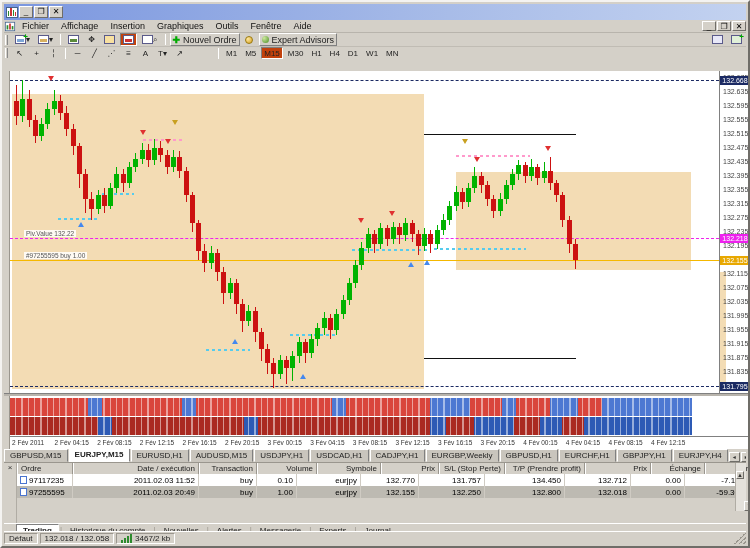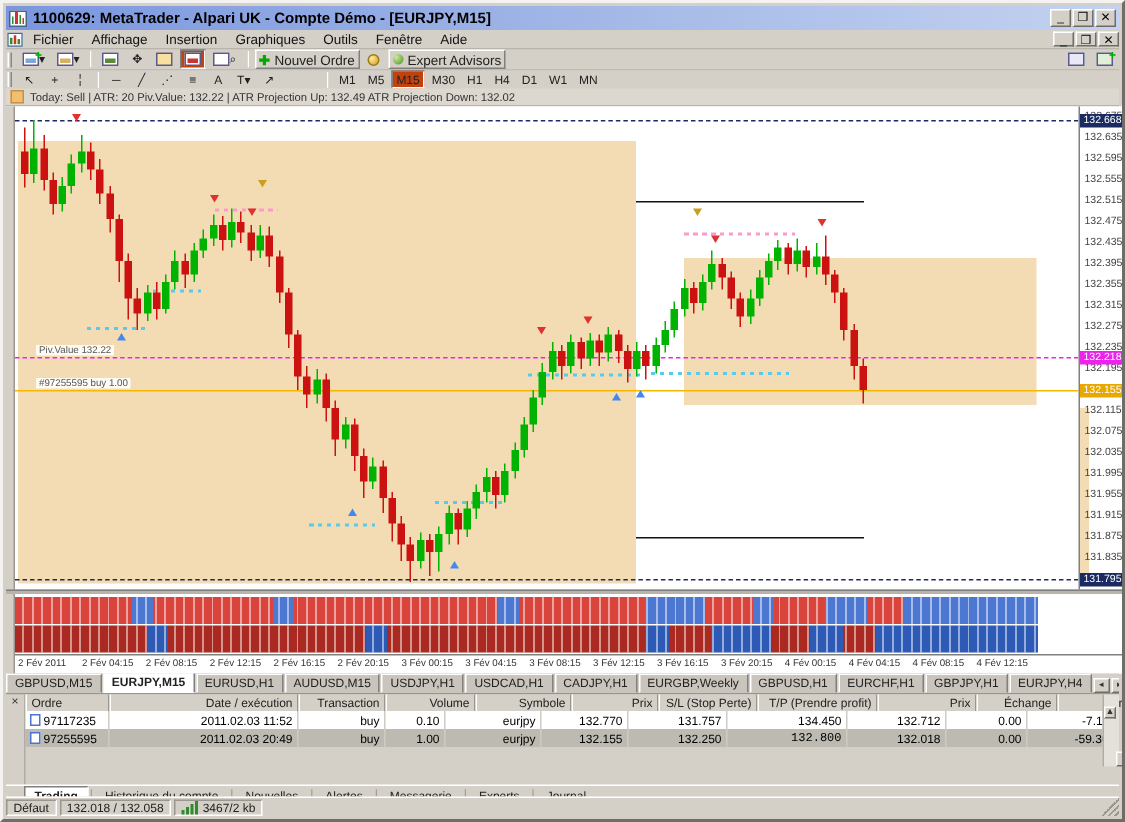--- a/index.html
+++ b/index.html
@@ -93,21 +93,20 @@
 
 <div id="win">
 
   <div id="titlebar">
     <span class="appicon">
         <i style="height:5px"></i>
         <i class="r" style="height:8px"></i>
         <i style="height:6px"></i>
         <i class="r" style="height:4px"></i>
       </span>
-    <span class="ttl">1100629: MetaTrader - Alpari UK - Compte Démo - [EURJPY,M15]</span>
     <span class="winbtn">_</span>
     <span class="winbtn">❐</span>
     <span class="winbtn">✕</span>
   </div>
 
   <div id="menubar">
     <span class="appicon" style="transform:scale(.85)">
         <i style="height:5px"></i>
         <i class="r" style="height:7px"></i>
         <i style="height:4px"></i>
@@ -186,24 +185,20 @@
         <span class="tbtn tfbtn pressed">M15</span>
         <span class="tbtn tfbtn">M30</span>
         <span class="tbtn tfbtn">H1</span>
         <span class="tbtn tfbtn">H4</span>
         <span class="tbtn tfbtn">D1</span>
         <span class="tbtn tfbtn">W1</span>
         <span class="tbtn tfbtn">MN</span>
       </span>
   </div>
 
-  <div id="caption">
-    <span class="sw"></span>
-    <span>Today: Sell   |   ATR: 20    Piv.Value: 132.22   |   ATR Projection Up: 132.49        ATR Projection Down: 132.02</span>
-  </div>
 
   <div id="chartwrap">
     <div class="lborder"></div>
     <div id="chart">
         <div class="zone" style="left: 2px; width: 412px; top: 23px; height: 295px;"></div>
         <div class="zone" style="left: 446px; width: 235px; top: 101px; height: 98px;"></div>
         <div class="lvl" style="left: 414px; right: auto; width: 152px; top: 63px; border-top: 1px solid rgb(17, 17, 17);"></div>
         <div class="lvl" style="left: 414px; right: auto; width: 152px; top: 287px; border-top: 1px solid rgb(17, 17, 17);"></div>
         <div class="lvl" style="top: 9px; border-top: 1px dashed rgb(27, 42, 99);"></div>
         <div class="lvl" style="top: 315px; border-top: 1px dashed rgb(27, 42, 99);"></div>
@@ -550,21 +545,21 @@
           <div class="tcell" style="width: 56px; flex: 0 0 auto;">
             <span class="doc-ic"></span>
             <span>97255595</span>
           </div>
           <div class="tcell num" style="width: 126px; flex: 0 0 auto;">2011.02.03 20:49</div>
           <div class="tcell num" style="width: 58px; flex: 0 0 auto;">buy</div>
           <div class="tcell num" style="width: 40px; flex: 0 0 auto;">1.00</div>
           <div class="tcell num" style="width: 64px; flex: 0 0 auto;">eurjpy</div>
           <div class="tcell num" style="width: 58px; flex: 0 0 auto;">132.155</div>
           <div class="tcell num" style="width: 66px; flex: 0 0 auto;">132.250</div>
-          <div class="tcell num" style="width: 80px; flex: 0 0 auto; font-family: Liberation Mono, monospace;">132.800</div>
+          <div class="tcell num" style="width: 80px; flex: 0 0 auto;">132.800</div>
           <div class="tcell num" style="width: 66px; flex: 0 0 auto;">132.018</div>
           <div class="tcell num" style="width: 54px; flex: 0 0 auto;">0.00</div>
           <div class="tcell num" style="width: 58px; flex: 0 0 auto;">-59.30</div>
         </div>
       </div>
     <div id="vscroll">
       <span class="sbtn">▲</span>
       <span class="sbtn dn">▼</span>
     </div>
   </div>

